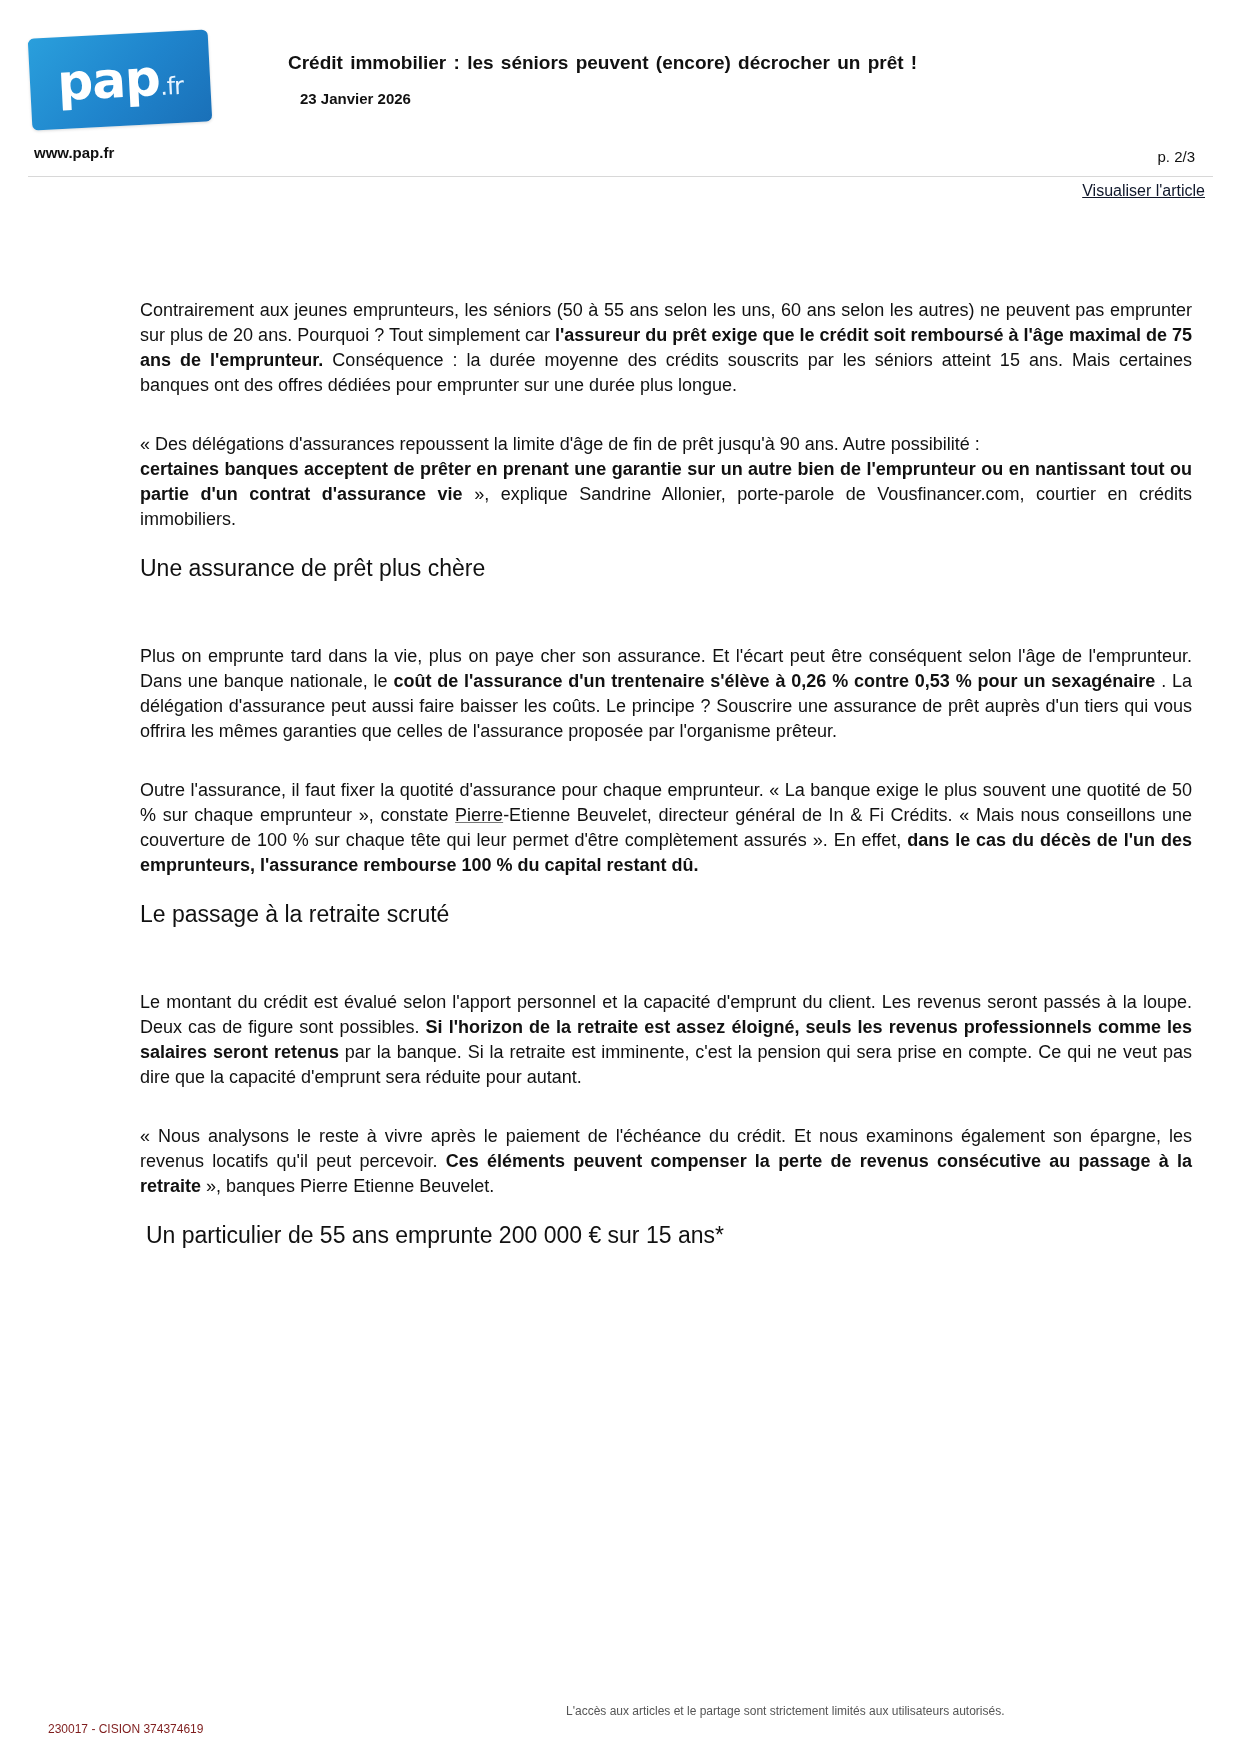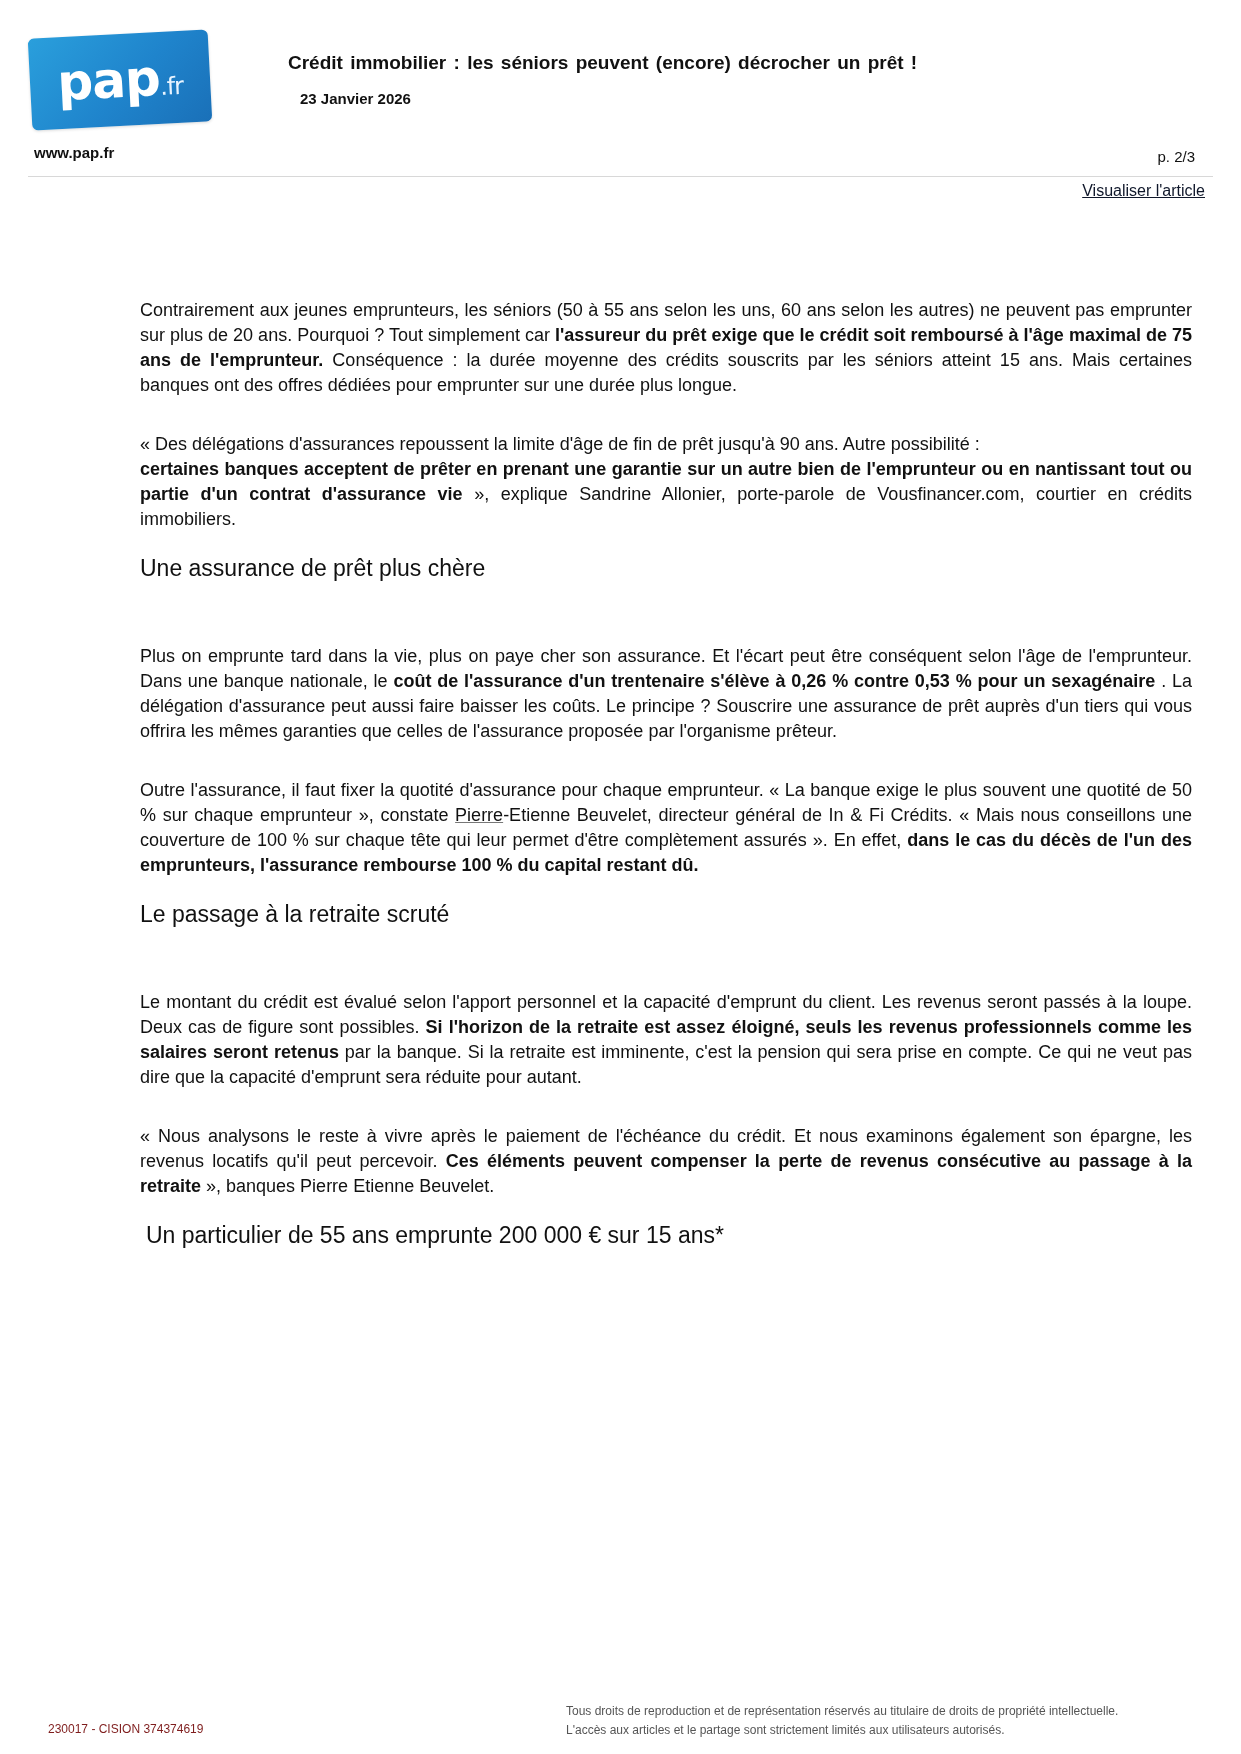--- a/index.html
+++ b/index.html
@@ -94,15 +94,14 @@
   <div class="h2-gap-after"></div>
   <p><span>Le montant du crédit est évalué selon l'apport personnel et la capacité d'emprunt du client. Les revenus seront passés à la loupe. Deux cas de figure sont possibles. </span><b>Si l'horizon de la retraite est assez éloigné, seuls les revenus professionnels comme les salaires seront retenus</b><span> par la banque. Si la retraite est imminente, c'est la pension qui sera prise en compte. Ce qui ne veut pas dire que la capacité d'emprunt sera réduite pour autant.</span></p>
   <div class="gap-para"></div>
   <p><span> « Nous analysons le reste à vivre après le paiement de l'échéance du crédit. Et nous examinons également son épargne, les revenus locatifs qu'il peut percevoir. </span><b>Ces éléments peuvent compenser la perte de revenus consécutive au passage à la retraite</b><span> », banques Pierre Etienne Beuvelet.</span></p>
   <div class="h2-gap-before"></div>
   <div class="h2 last-line">Un particulier de 55 ans emprunte 200 000 € sur 15 ans*</div>
 </div>
 
 <div class="foot-id">230017 - CISION 374374619</div>
 <div class="foot-rights">
-  <div>Tous droits de reproduction et de représentation réservés au titulaire de droits de propriété intellectuelle.</div>
   <div>L'accès aux articles et le partage sont strictement limités aux utilisateurs autorisés.</div>
 </div>
 
 </body></html>

